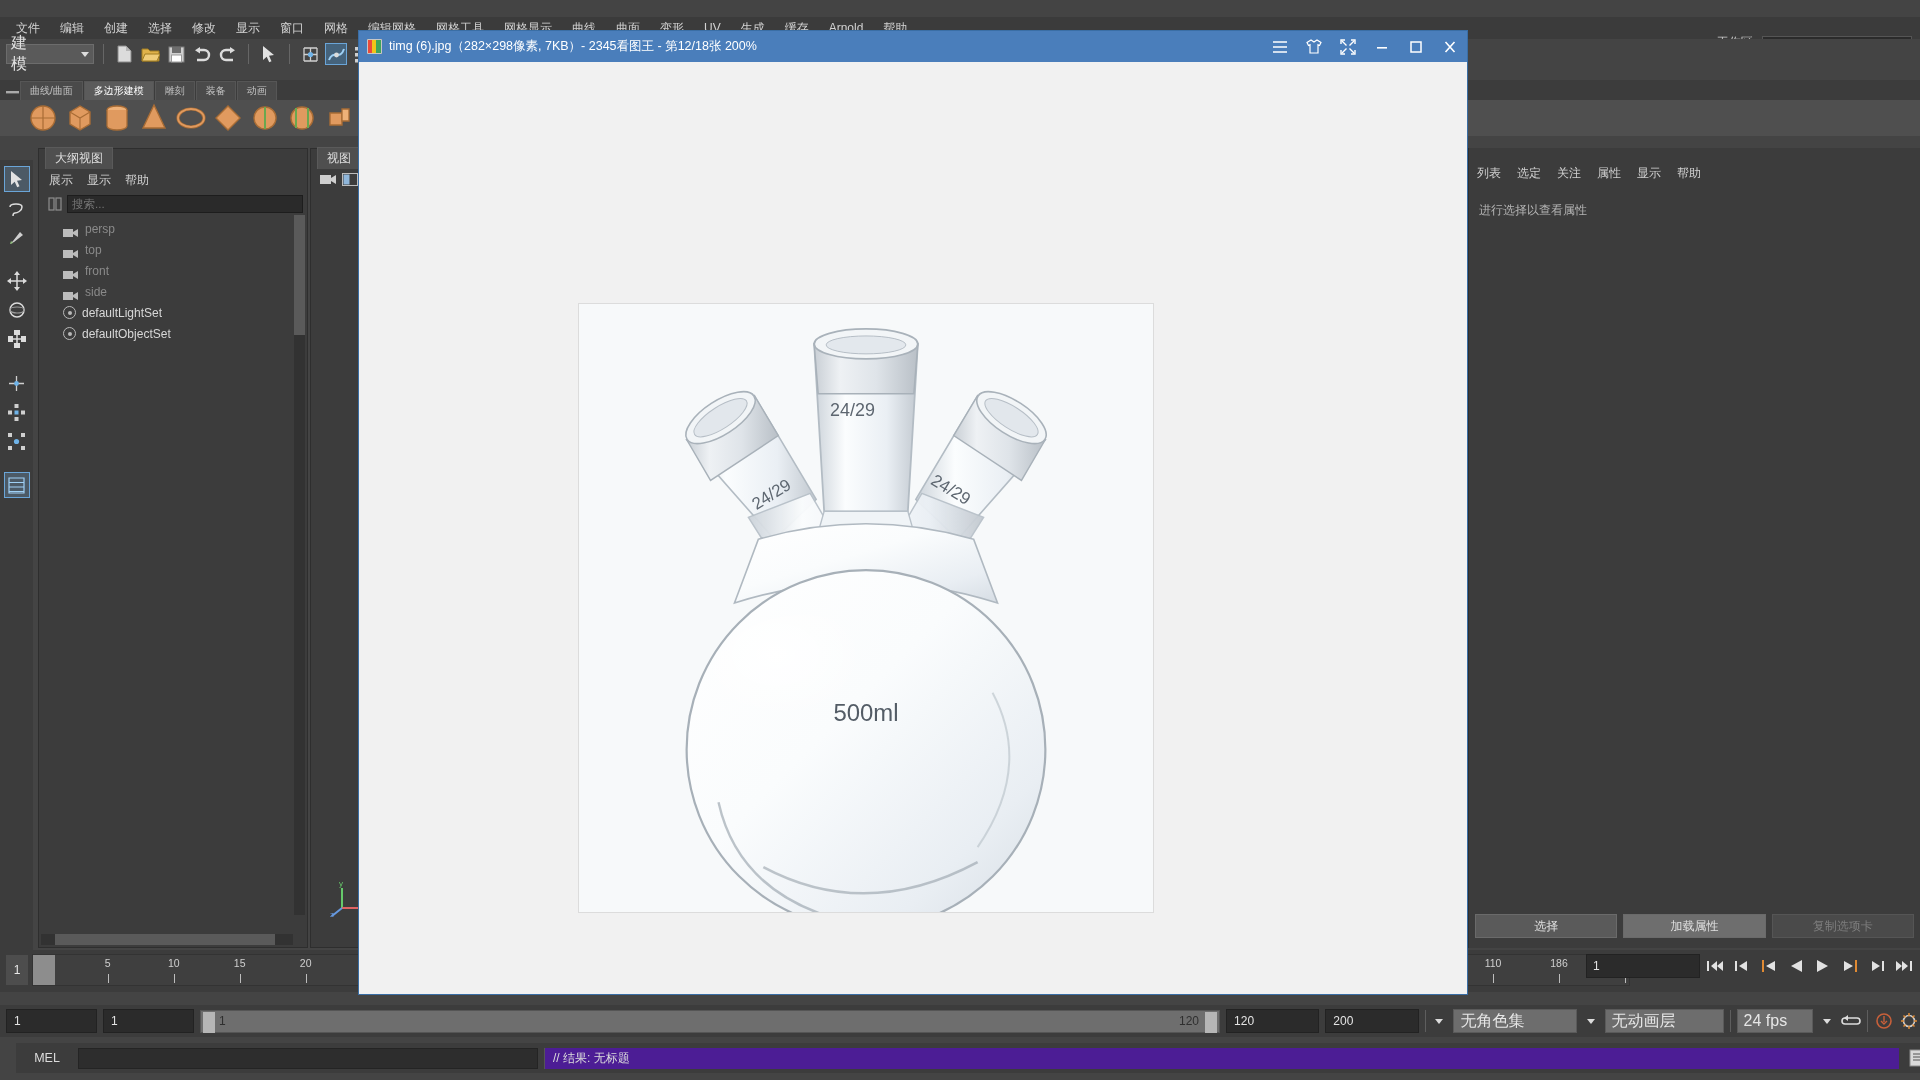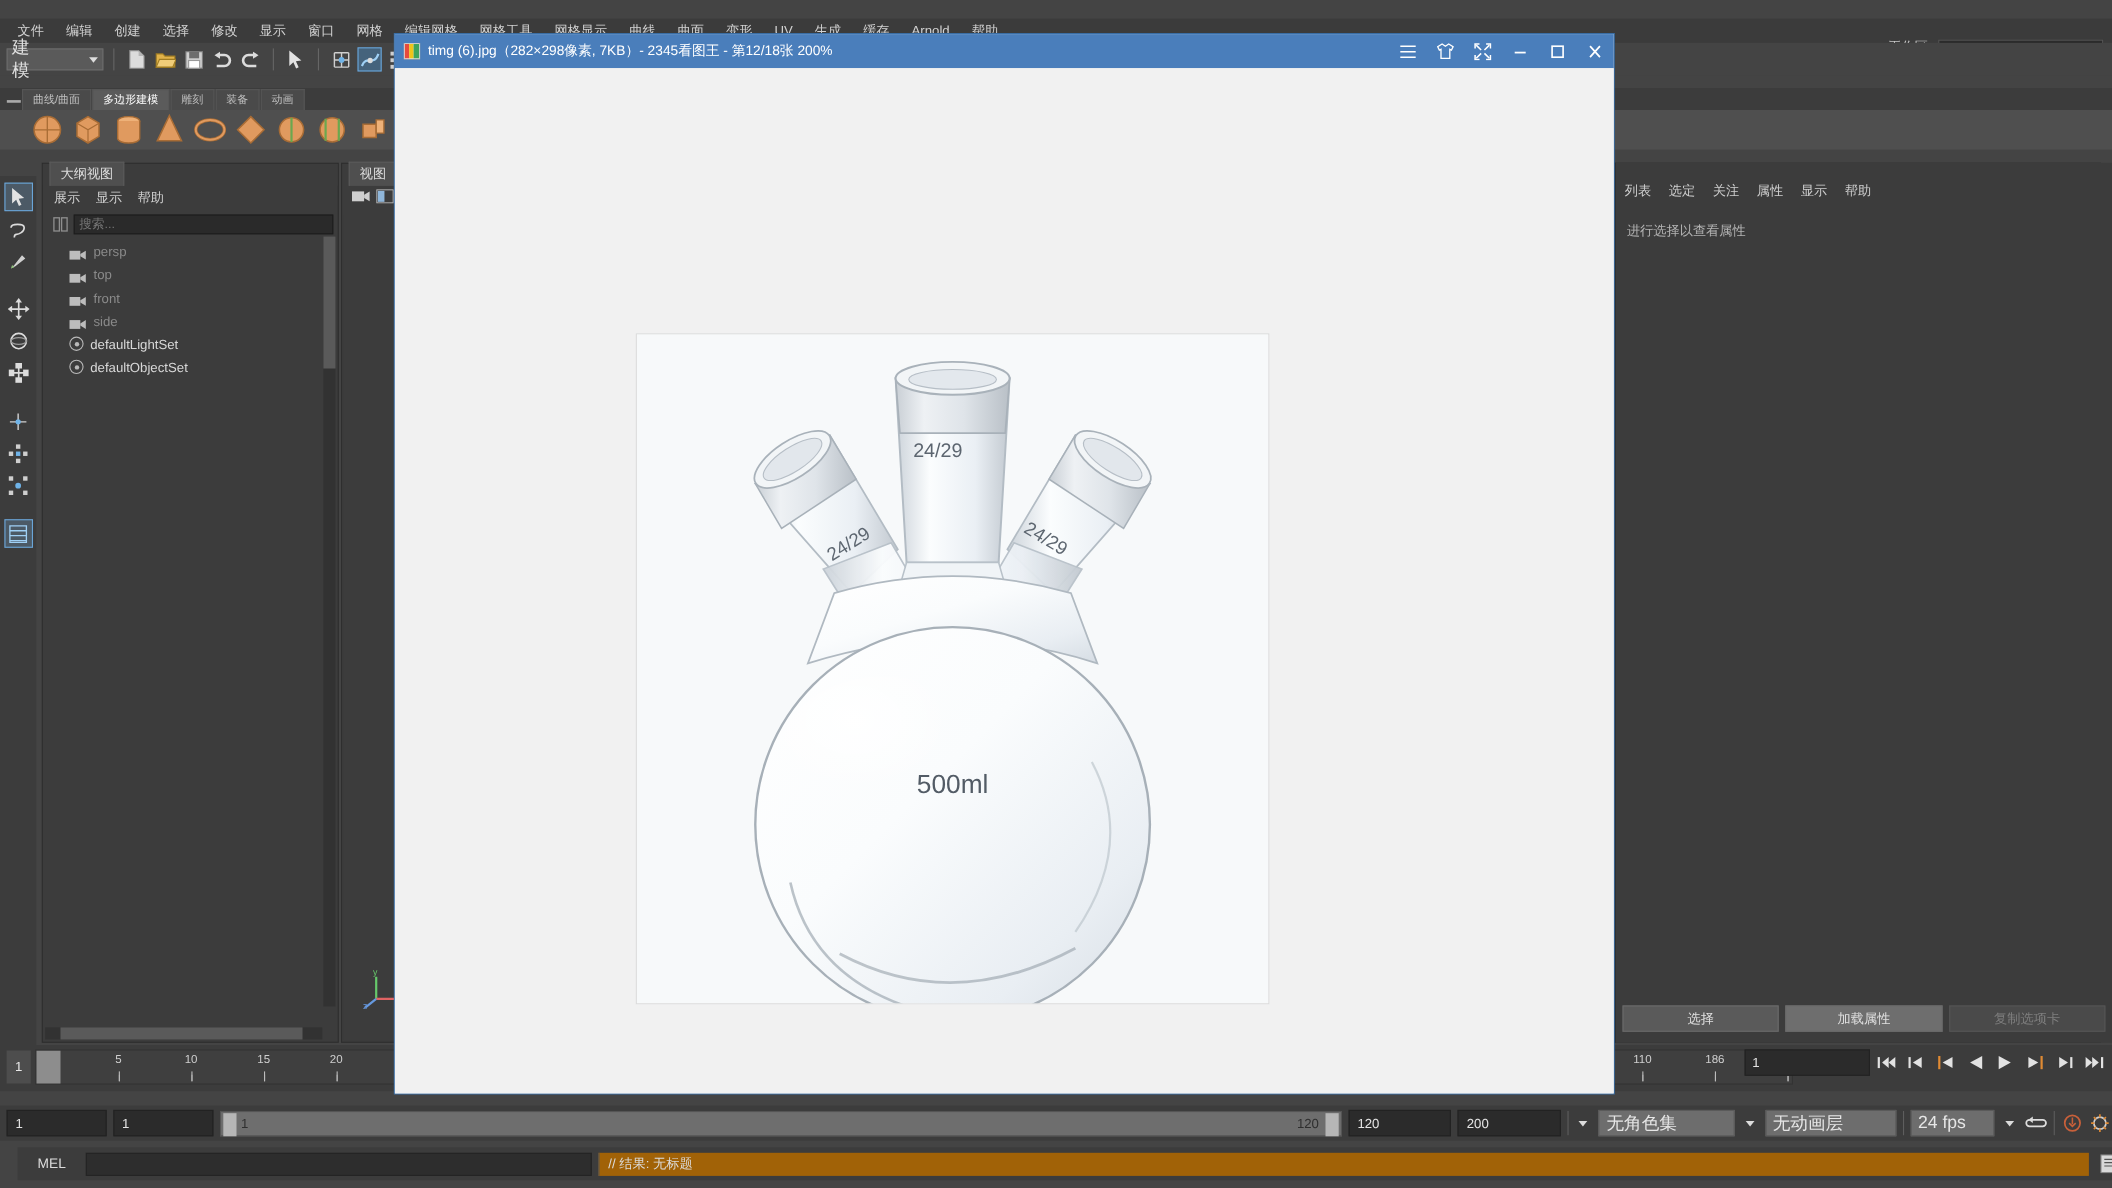--- a/index.html
+++ b/index.html
@@ -184,21 +184,21 @@
   .combo { height: 24px; background:#6d6d6d; border:1px solid #5a5a5a; color:#e6e6e6; font-size:16px;
            display:flex; align-items:center; padding:0 6px; }
   .combo-caret { border-left:4px solid transparent;border-right:4px solid transparent;border-top:5px solid #dcdcdc; margin: 0 4px;}
   .vsep { width:1px; height: 22px; background:#5e5e5e; }
 
   
   .cmdrow { position:absolute; left:16px; top: 1043px; width: 1920px; height: 30px; background:#3c3c3c;
             display:flex; align-items:center; gap:6px; padding: 0 6px; }
   .mel-label { color:#dcdcdc; font-size: 12.5px; width: 50px; text-align:center; }
   .mel-input { width: 460px; height: 21px; background:#2d2d2d; border:1px solid #242424; }
-  .mel-result { flex:1; height: 21px; background:#a16207; color:#dcdcdc; font-size:12px;
+  .mel-result { flex:1; height: 21px; background:#4c1d95; color:#dcdcdc; font-size:12px;
                 display:flex; align-items:center; padding-left: 8px; border-left:1px solid #555;}
 
   
   .viewer {
     position: absolute; left: 359px; top: 31px; width: 1108px; height: 963px;
     background: #f1f1f1; box-shadow: 0 0 0 1px #3a6ea5;
   }
   .viewer-title {
     height: 31px; background: #4a7ebb; display:flex; align-items:center;
     padding-left: 8px; color:#fff; font-size: 12.5px; gap: 7px;

